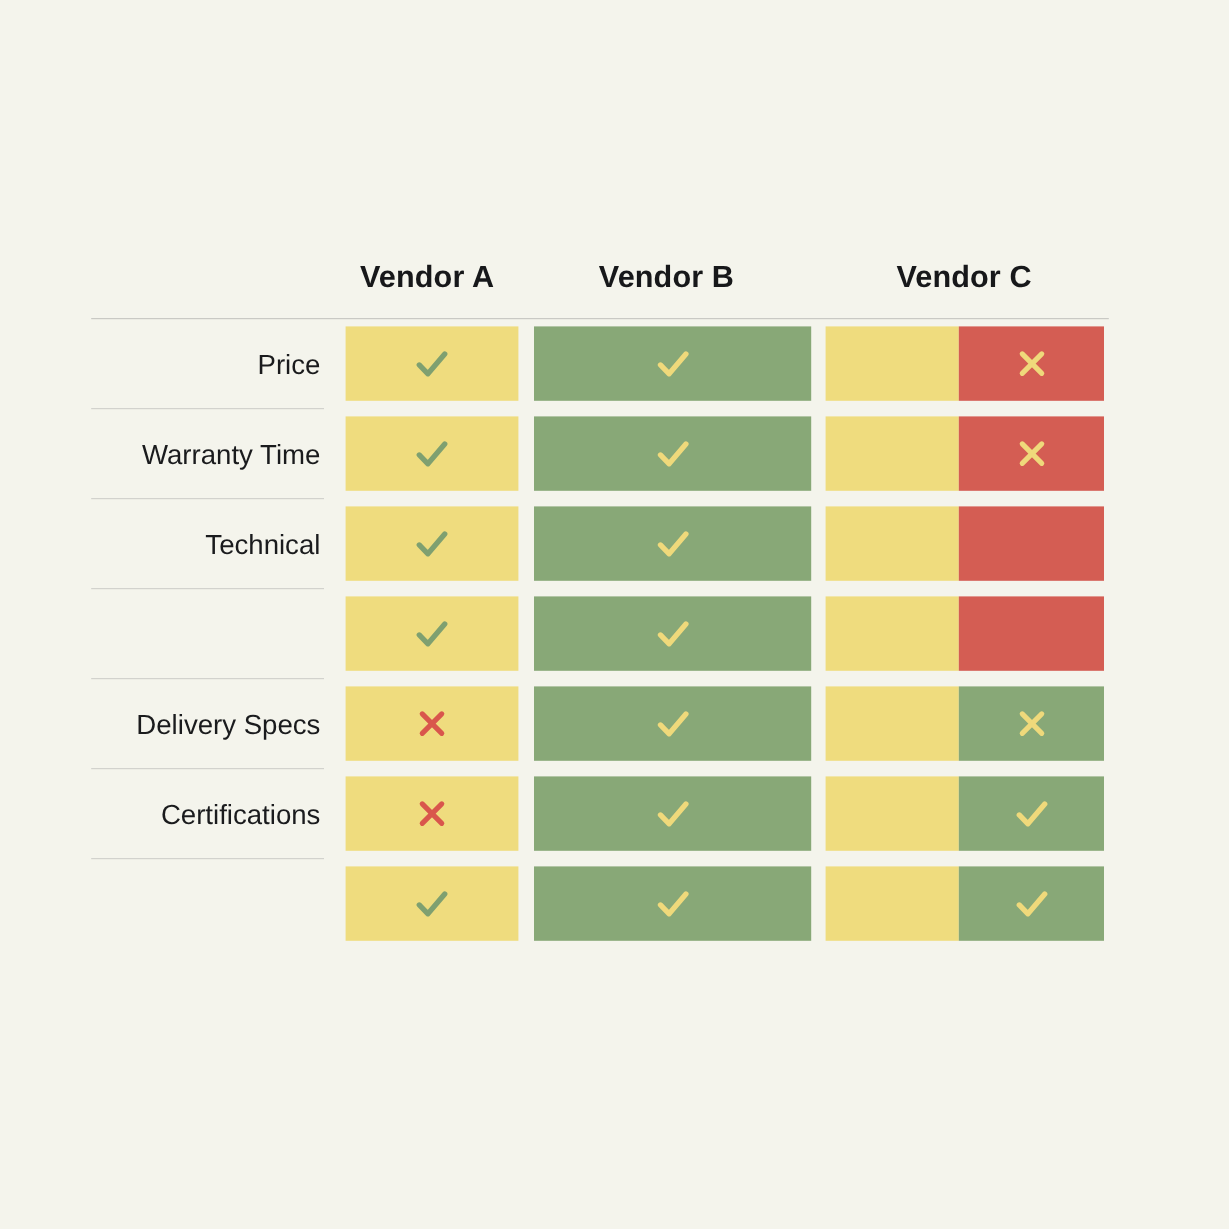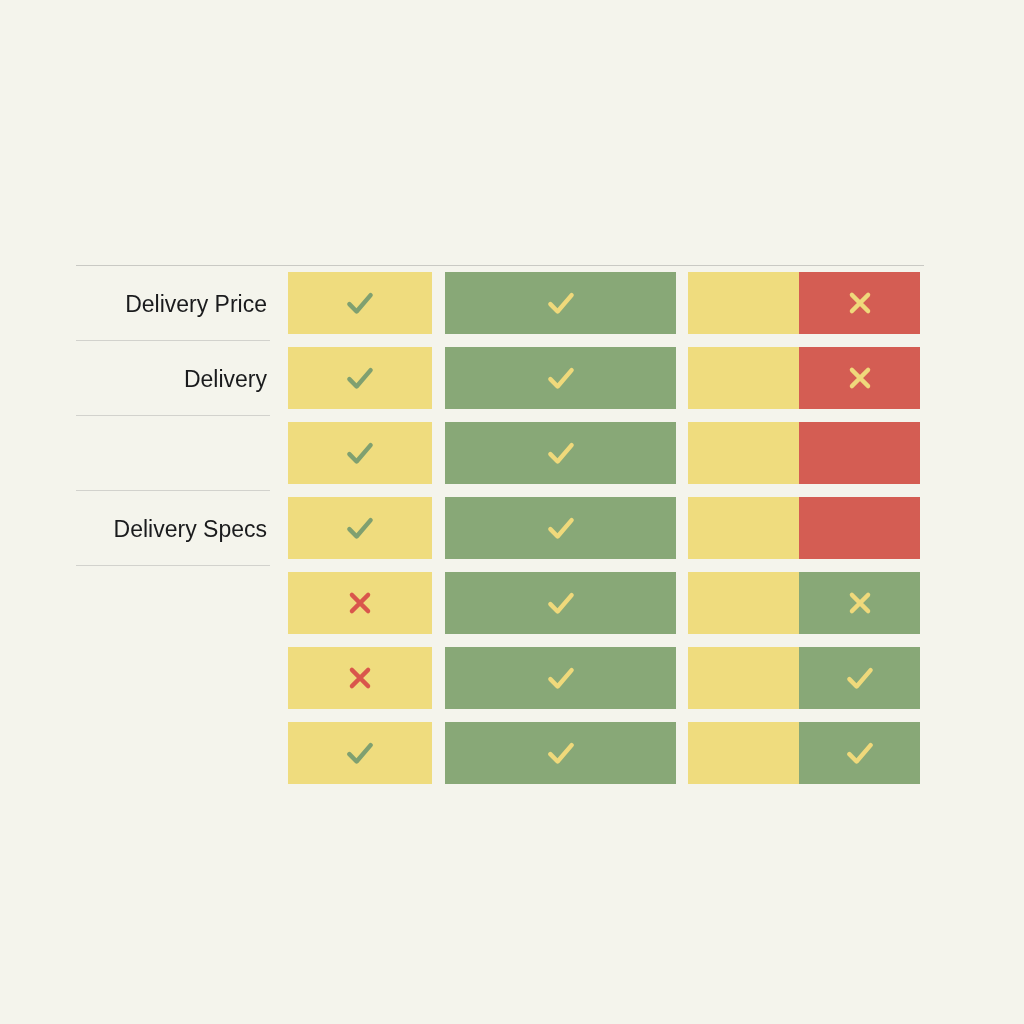--- a/index.html
+++ b/index.html
@@ -121,40 +121,53 @@
     width: 34px;
     height: 34px;
   }
   .icon-svg.x-glyph { width: 30px; height: 30px; }
 </style>
 </head>
 <body>
 
 <div id="matrix-root">
 
+  <div class="header-row">
+    <div class="col-header a">Vendor A</div>
+    <div class="col-header b">Vendor B</div>
+    <div class="col-header c">Vendor C</div>
+  </div>
 
   <div class="header-rule"></div>
 
   <div class="label-col" id="label-col">
       <div class="label-cell">
-        <span class="label-text">Delivery Price</span>
-        <div class="divider"></div>
-      </div>
-      <div class="label-cell">
-        <span class="label-text">Delivery</span>
+        <span class="label-text">Price</span>
+        <div class="divider"></div>
+      </div>
+      <div class="label-cell">
+        <span class="label-text">Warranty Time</span>
+        <div class="divider"></div>
+      </div>
+      <div class="label-cell">
+        <span class="label-text">Technical</span>
         <div class="divider"></div>
       </div>
       <div class="label-cell">
         <span class="label-text"></span>
         <div class="divider"></div>
       </div>
       <div class="label-cell">
         <span class="label-text">Delivery Specs</span>
         <div class="divider"></div>
       </div>
+      <div class="label-cell">
+        <span class="label-text">Certifications</span>
+        <div class="divider"></div>
+      </div>
     </div>
 
   <div class="grid" id="grid">
       <div class="grid-row">
         <div class="cell va fill-yellow">
           <svg viewBox="0 0 24 24" fill="none" class="icon-svg">
             <path d="M4.5 12.8 L9.6 18 L19.5 6.4" stroke="#7FA070" stroke-width="3.1" stroke-linecap="round" stroke-linejoin="round"></path>
           </svg>
         </div>
         <div class="cell vb fill-green">

